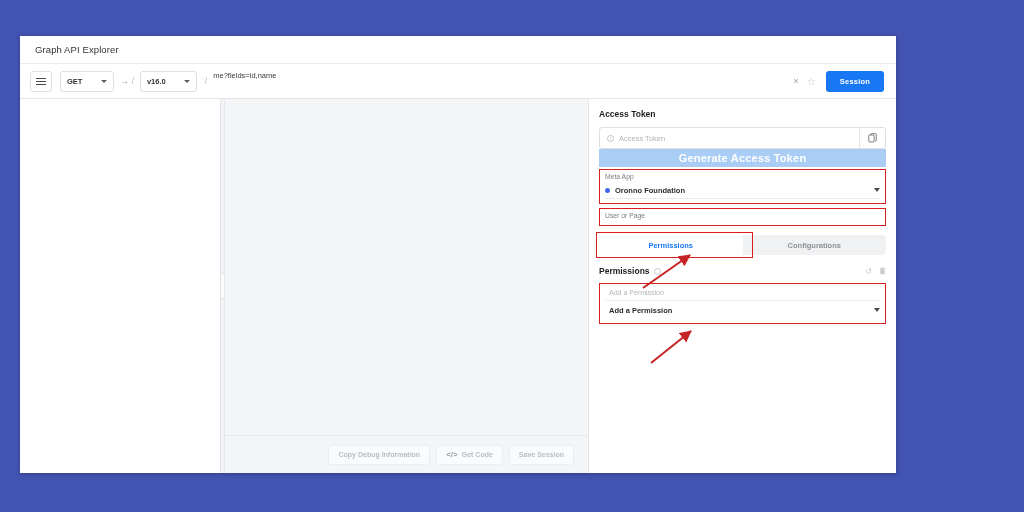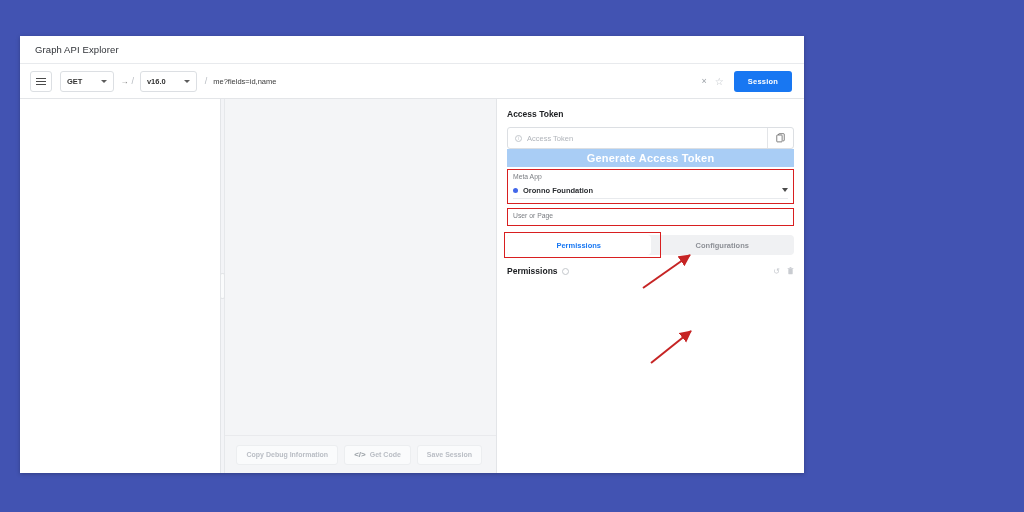--- a/index.html
+++ b/index.html
@@ -5,21 +5,21 @@
   * { box-sizing: border-box; margin: 0; padding: 0; }
   html, body {
     width: 1024px; height: 512px;
     background: #4253b2;
     font-family: "Liberation Sans", sans-serif;
     overflow: hidden;
   }
   #app-window {
     position: absolute;
     left: 20px; top: 36px;
-    width: 784px; height: 437px;
+    width: 876px; height: 437px;
     background: #ffffff;
     box-shadow: 0 1px 4px rgba(0,0,0,0.25);
     overflow: hidden;
   }
   
   #title-bar {
     height: 28px;
     display: flex; align-items: center;
     padding-left: 15px;
     border-bottom: 1px solid #e8eaed;
@@ -58,21 +58,21 @@
     border-right:3px solid transparent;border-top:3.5px solid #5c5c5c;
   }
   .arrow-slash {
     display:flex;align-items:center;gap:3px;
     font-size:8px;color:#7b7b7b;padding:0 6px;
   }
   .slash { color:#b8bcc2; font-size:9px; }
   .url-slash { color:#b8bcc2; font-size:9px; margin:0 6px 0 8px;}
   #url-field {
     flex: 1; height: 21px;
-    display: flex; align-items: center;
+    display: flex; align-items: flex-start;
     font-size: 7.5px; color: #3b3b3b;
   }
   #clear-icon { font-size:9px;color:#9aa0a6;margin-right:8px;cursor:pointer;}
   #star-icon { font-size:10px;color:#bdc1c6;margin-right:10px;}
   #submit-btn {
     background:#1877f2;color:#fff;border:none;border-radius:3px;
     height:21px;padding:0 14px;font-size:7.5px;font-weight:700;
     cursor:pointer;letter-spacing:.2px;
   }
   
@@ -290,20 +290,27 @@
         <span class="icons">
           <span class="mini-ico">↺</span>
           <svg width="7" height="8" viewBox="0 0 16 18">
             <rect x="3" y="4.5" width="10" height="12" rx="1" fill="#c9ccd1"></rect>
             <rect x="1.5" y="2.2" width="13" height="1.8" fill="#c9ccd1"></rect>
             <rect x="6" y="0" width="4" height="2" fill="#c9ccd1"></rect>
           </svg>
         </span>
       </div>
 
+      <div class="hl-box" id="add-perm-hl">
+        <div id="add-perm-label">Add a Permission</div>
+        <div id="add-perm-row">
+          <span>Add a Permission</span>
+          <span class="sel-caret"></span>
+        </div>
+      </div>
 
     </div>
   </div>
 </div>
 
 <svg id="annot">
   <defs>
     <marker id="ah" markerWidth="7" markerHeight="7" refX="5.5" refY="3" orient="auto">
       <path d="M0,0 L6,3 L0,6 z" fill="#c62424"></path>
     </marker>

